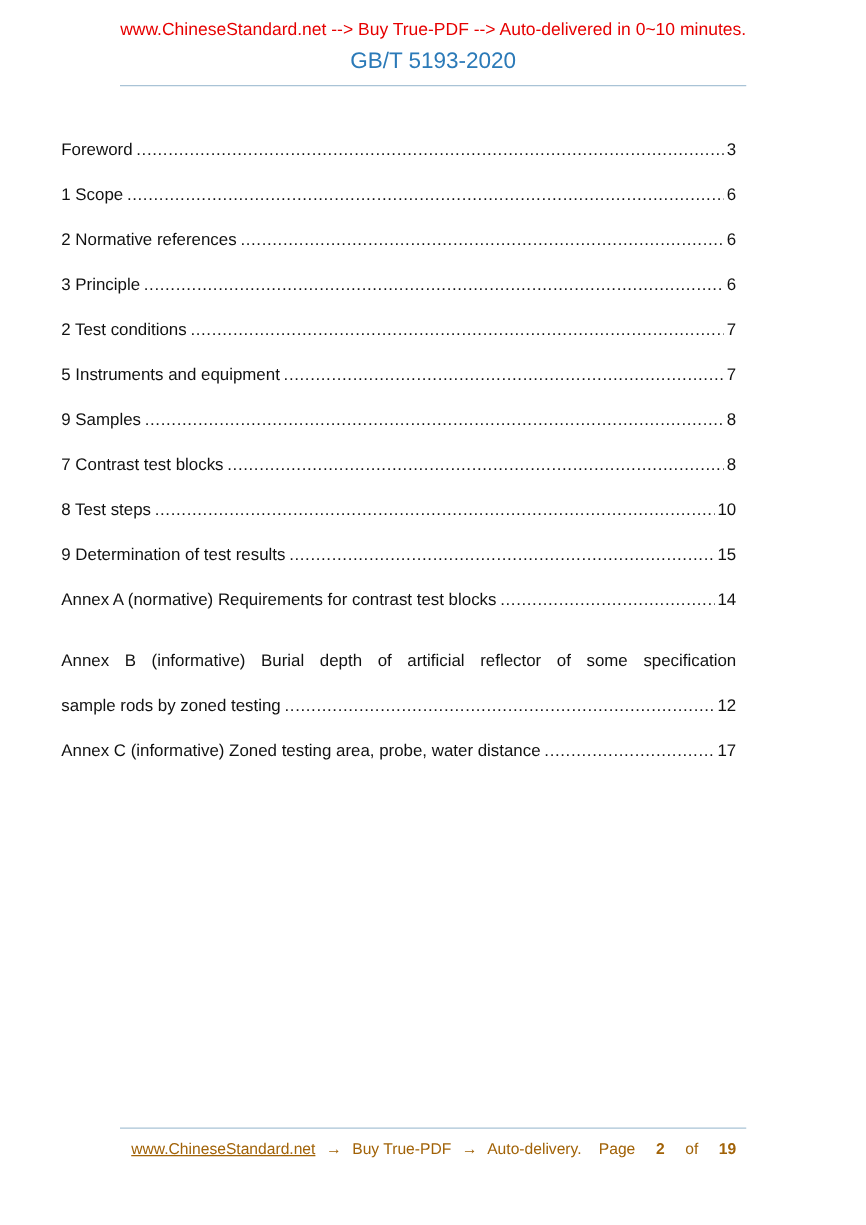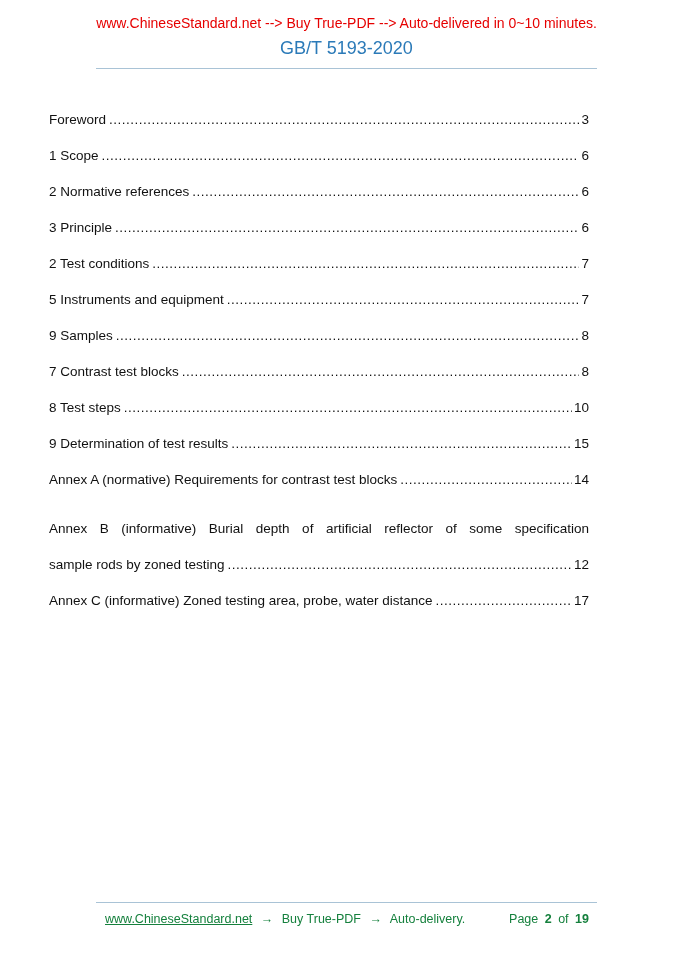--- a/index.html
+++ b/index.html
@@ -88,28 +88,28 @@
     top: 902px;
   }
   .footer-row {
     margin: 9px 104px 0 105px;
     display: flex;
     justify-content: space-between;
     align-items: baseline;
     font-size: 12.5px;
     color: #2b7ab8;
   }
-  .footer-left span, .footer-right span { color: #15803d; }
+  .footer-left span, .footer-right span { color: #a16207; }
   .footer-link {
     text-decoration: underline;
     cursor: pointer;
   }
   .arrow-glyph { margin: 0 5px; }
   .footer-right .bold { font-weight: bold; }
-  .footer-right span { margin-left: 3px; }
+  .footer-right span { margin-left: 13px; }
 </style>
 </head>
 <body>
 
 <div class="page">
 
   <div class="header">
     <div class="promo">www.ChineseStandard.net --&gt; Buy True-PDF --&gt; Auto-delivered in 0~10 minutes.</div>
     <div class="doc-number">GB/T 5193-2020</div>
     <hr class="rule">

